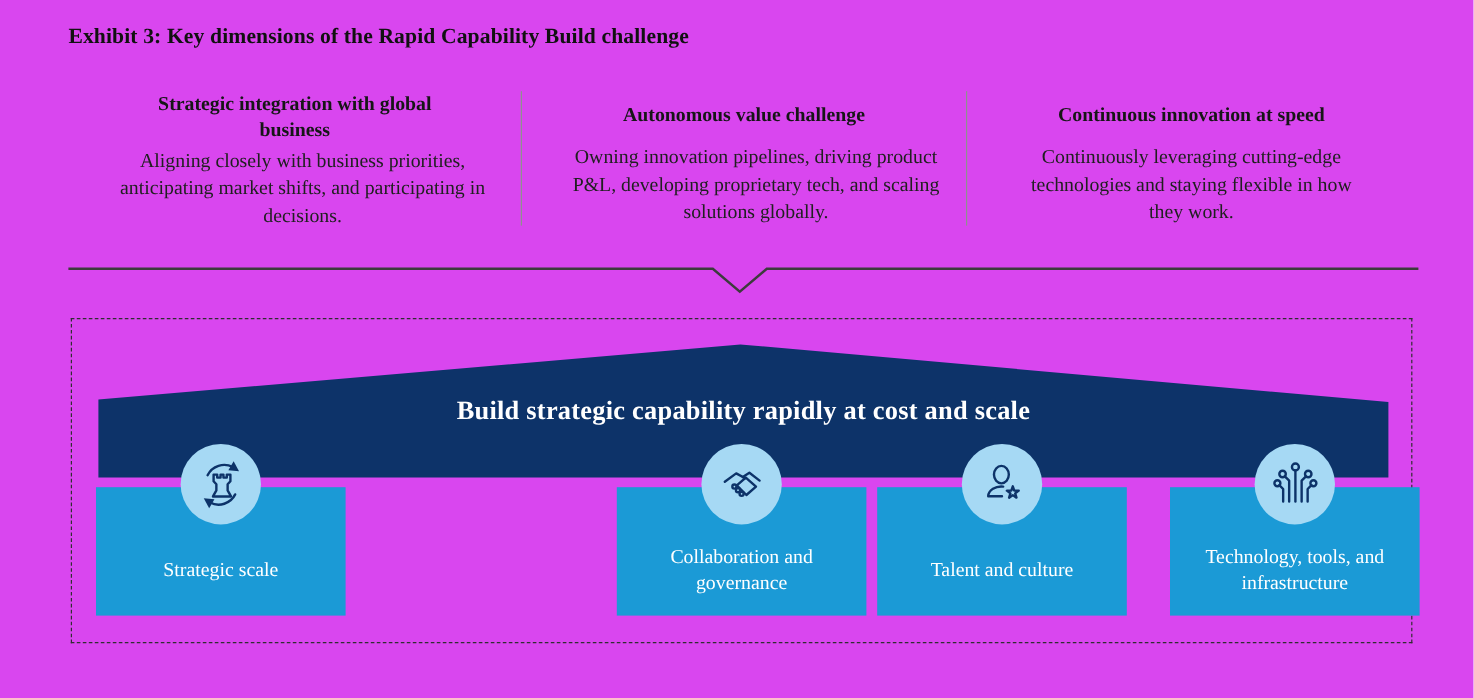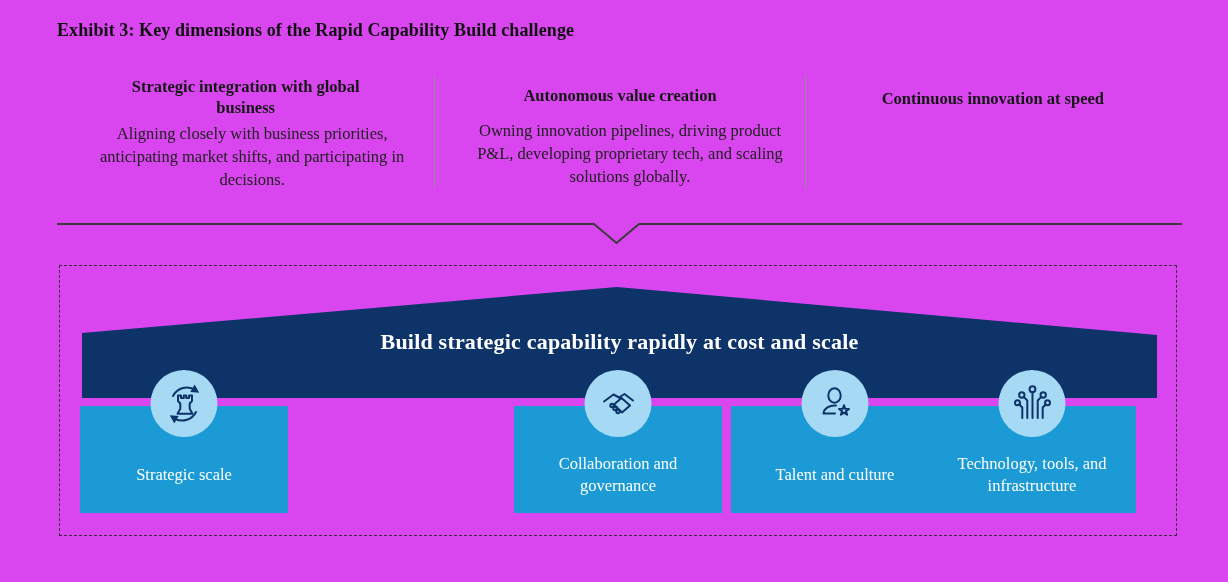--- a/index.html
+++ b/index.html
@@ -76,25 +76,26 @@
 <div class="canvas">
 
   <h1 class="title">Exhibit 3: Key dimensions of the Rapid Capability Build challenge</h1>
 
   <div class="dims">
     <div class="dim col-1">
       <div class="dim-heading">Strategic integration with global business</div>
       <div class="dim-body">Aligning closely with business priorities, anticipating market shifts, and participating in decisions.</div>
     </div>
     <div class="dim col-2">
-      <div class="dim-heading">Autonomous value creation</div>
+      <div class="dim-heading">Autonomous value challenge</div>
       <div class="dim-body">Owning innovation pipelines, driving product P&amp;L, developing proprietary tech, and scaling solutions globally.</div>
     </div>
     <div class="dim col-3">
       <div class="dim-heading">Continuous innovation at speed</div>
+      <div class="dim-body">Continuously leveraging cutting-edge technologies and staying flexible in how they work.</div>
     </div>
   </div>
 
   <div class="dashed-box"></div>
 
   <svg class="shapes" viewBox="0 0 1228 582">
 
     <polyline points="57,224 594,224 616.5,243 639,224 1182,224" fill="none" stroke="var(--line)" stroke-width="2" stroke-linejoin="miter"></polyline>
 
     <polygon points="82,333 617,287 1157,335 1157,398 82,398" fill="var(--navy)"></polygon>
@@ -134,21 +135,21 @@
         <path class="ic" d="M 38.5 20.5 L 30 14 L 24.5 17.5"></path>
         <path class="ic" d="M 19.5 24.5 L 27 18 L 35.5 25.5 L 27.5 32.5 Z"></path>
         <circle class="ic" cx="17.5" cy="25.5" r="1.7"></circle>
         <circle class="ic" cx="20.5" cy="28.5" r="1.7"></circle>
         <circle class="ic" cx="23.5" cy="31.5" r="1.7"></circle>
       </svg>
     </div>
     <div class="pillar-label">Collaboration and governance</div>
   </div>
 
-  <div class="pillar" style="left:928px">
+  <div class="pillar" style="left:975px">
     <div class="icon-circle">
       <svg viewBox="0 0 48 48">
         <path class="ic" d="M24 38 V12"></path>
           <circle class="ic" cx="24" cy="9.2" r="2.9"></circle>
         <path class="ic" d="M18.8 38 V20.5 L15.2 16.9"></path>
           <circle class="ic" cx="13.3" cy="15" r="2.7"></circle>
         <path class="ic" d="M29.2 38 V20.5 L32.8 16.9"></path>
           <circle class="ic" cx="34.7" cy="15" r="2.7"></circle>
         <path class="ic" d="M13.8 38 V27.5 L10.6 24.3"></path>
           <circle class="ic" cx="9" cy="22.7" r="2.5"></circle>

